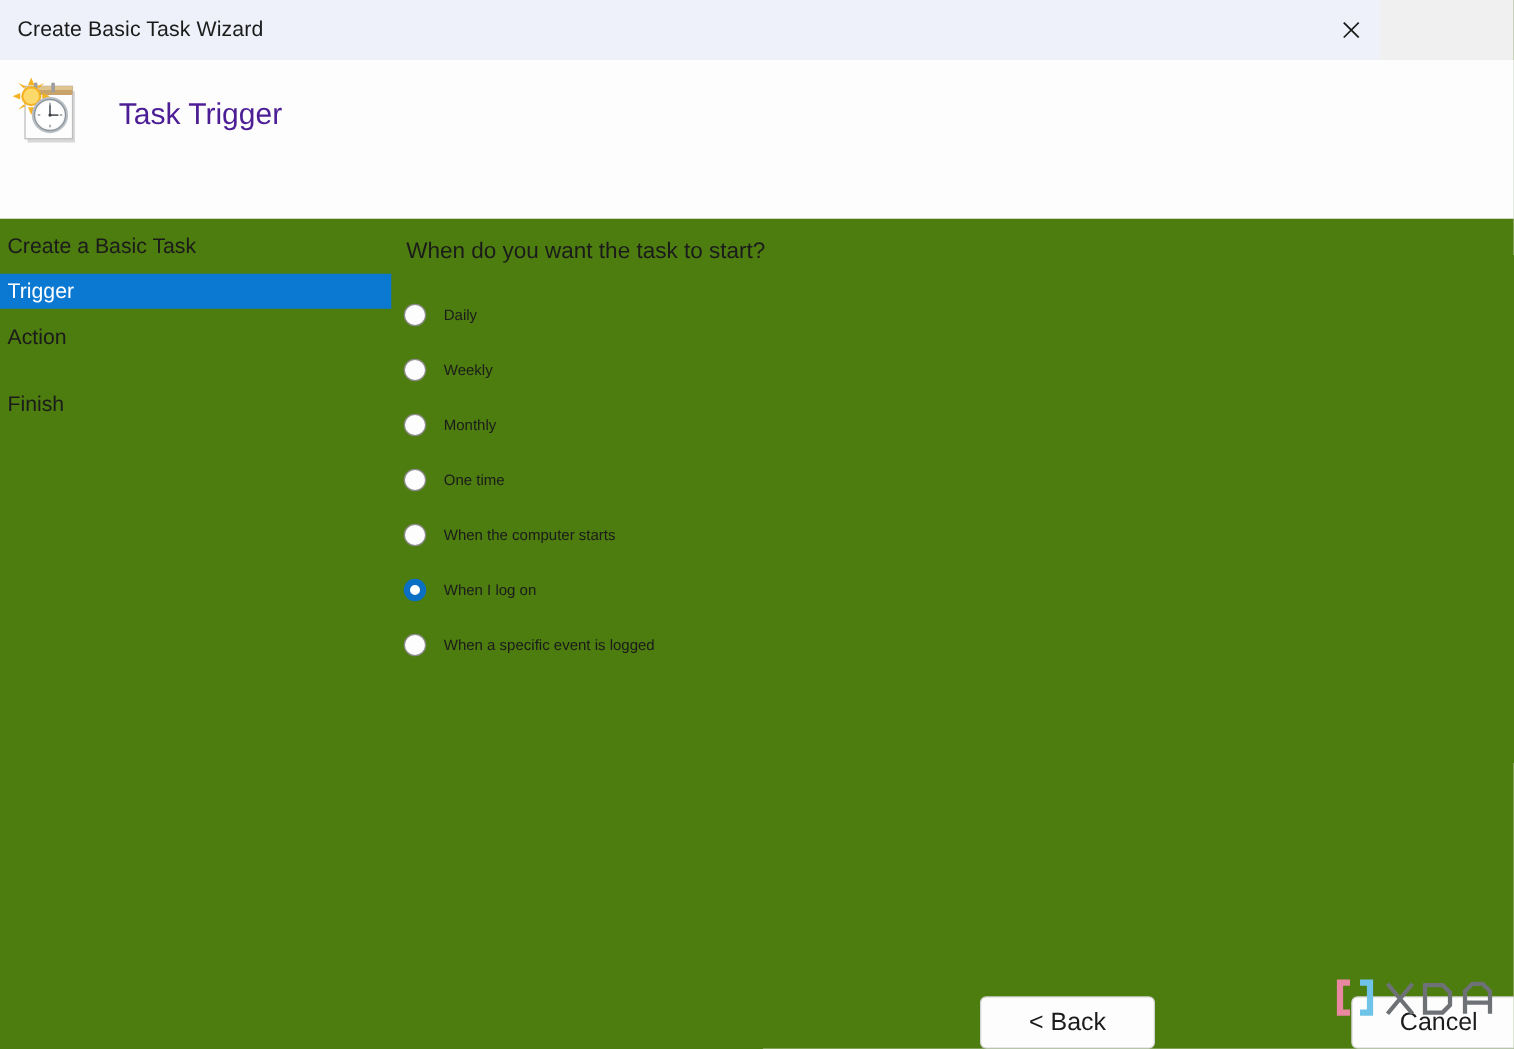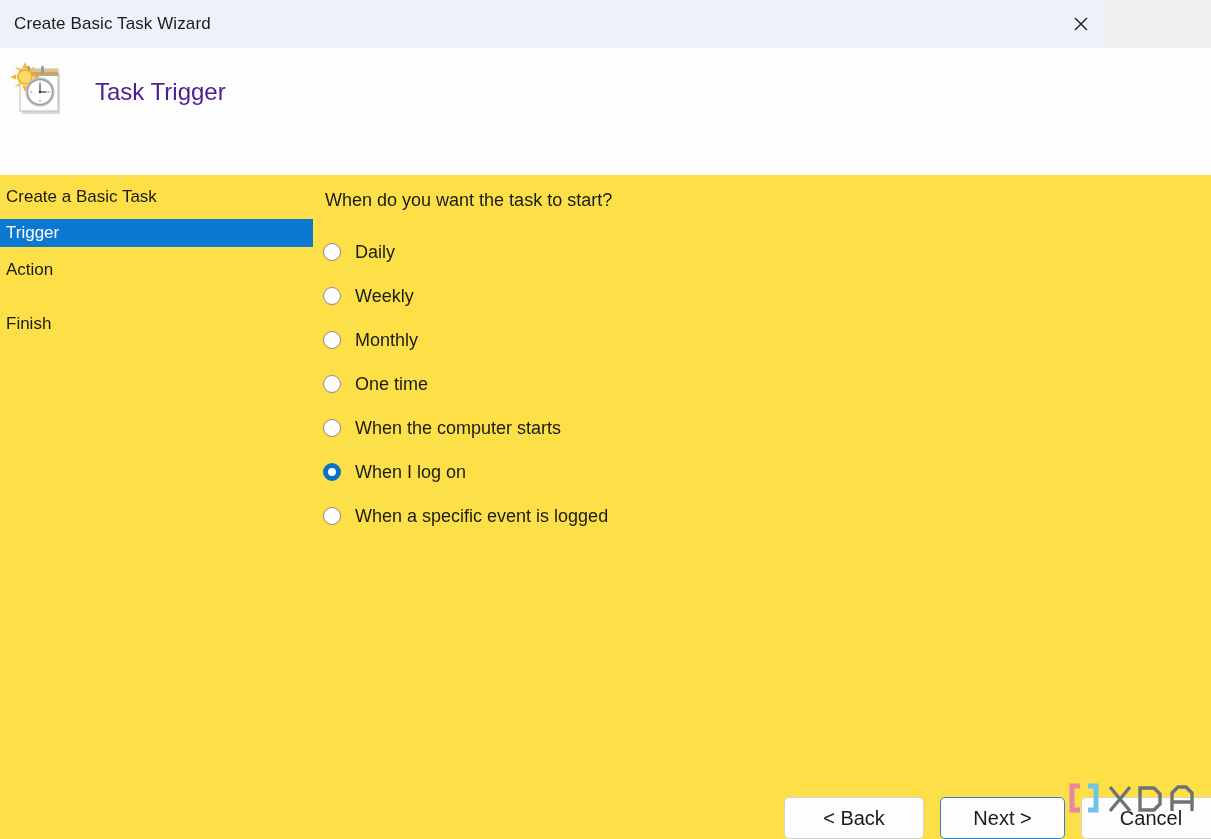--- a/index.html
+++ b/index.html
@@ -66,21 +66,21 @@
     color: #4c1d95;
     white-space: nowrap;
   }
 
   
   .body-area {
     position: absolute;
     left: 0; top: 175px;
     width: 1211px;
     height: 664px;
-    background: #fde047;
+    background: #4d7c0f;
   }
 
   
   .sidebar {
     position: absolute;
     left: 0; top: 0;
     width: 308px;
     height: 664px;
   }
   .sidebar-item {
@@ -139,21 +139,21 @@
     flex: 0 0 auto;
     margin-left: 1px;
     position: relative;
   }
   .radio-row.checked .radio-mark {
     border: 5px solid #0b6fc4;
     background: #ffffff;
   }
   .radio-label {
     margin-left: 14px;
-    font-size: 18px;
+    font-size: 12px;
     color: #1b1b1b;
     white-space: nowrap;
   }
 
   
   .footer {
     position: absolute;
     left: 0;
     top: 622px;
     width: 1211px;
@@ -299,21 +299,20 @@
       </div>
       <div class="radio-row">
         <span class="radio-mark"></span>
         <span class="radio-label">When a specific event is logged</span>
       </div>
     </div>
   </div>
 
   <div class="footer">
     <div id="btn-back" class="btn">&lt; Back</div>
-    <div id="btn-next" class="btn">Next &gt;</div>
     <div id="btn-cancel" class="btn">Cancel</div>
   </div>
 
 </div>
 
 <div class="watermark">
   <svg width="143" height="34" viewBox="0 0 143 34">
 
     <g fill="none" stroke-width="5">
       <path d="M12 3 L4 3 L4 27 L12 27" stroke="#e8879f"></path>

